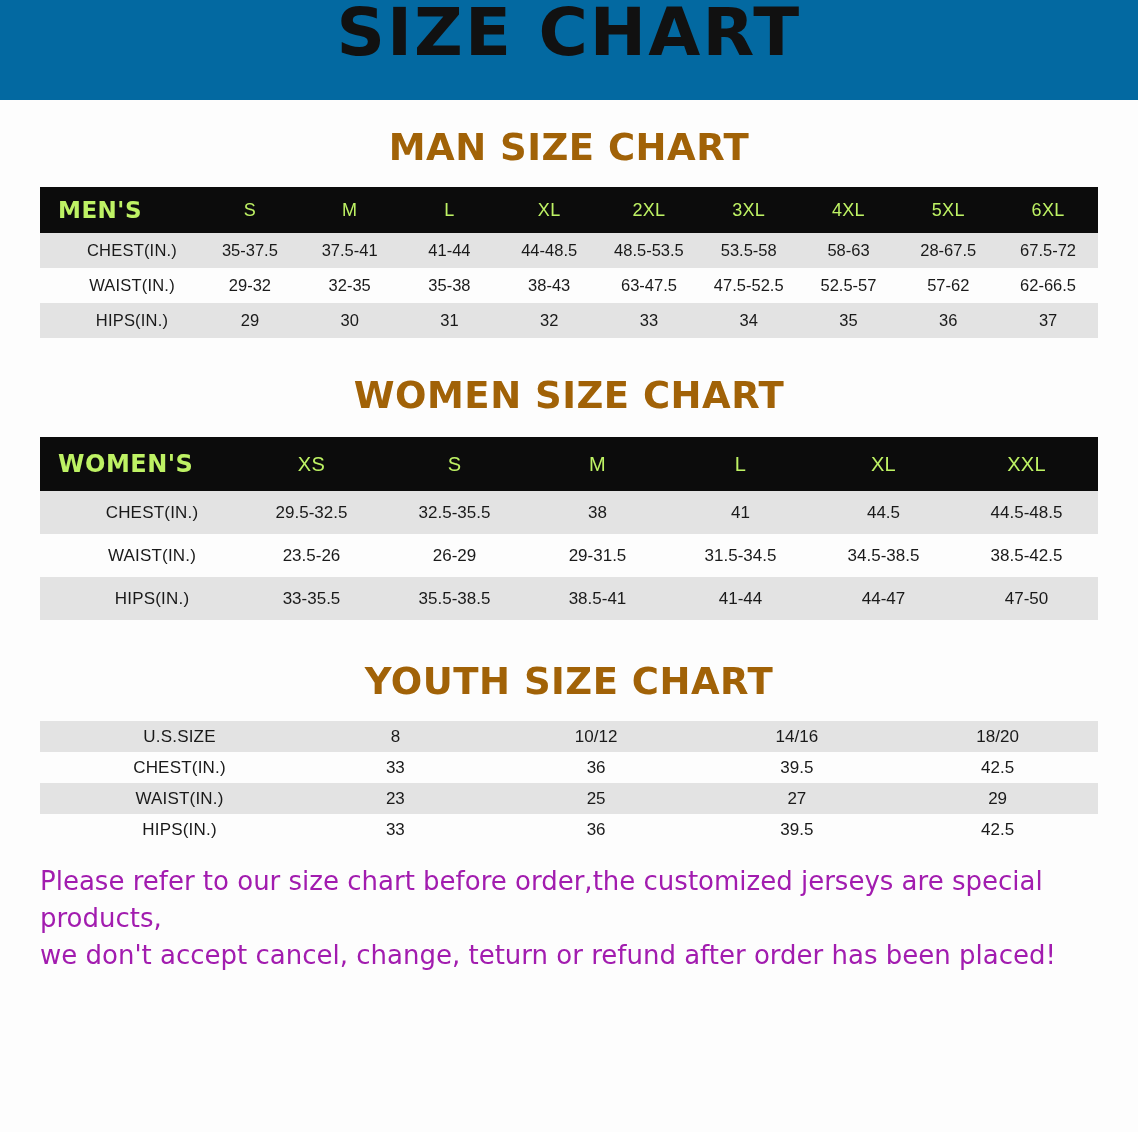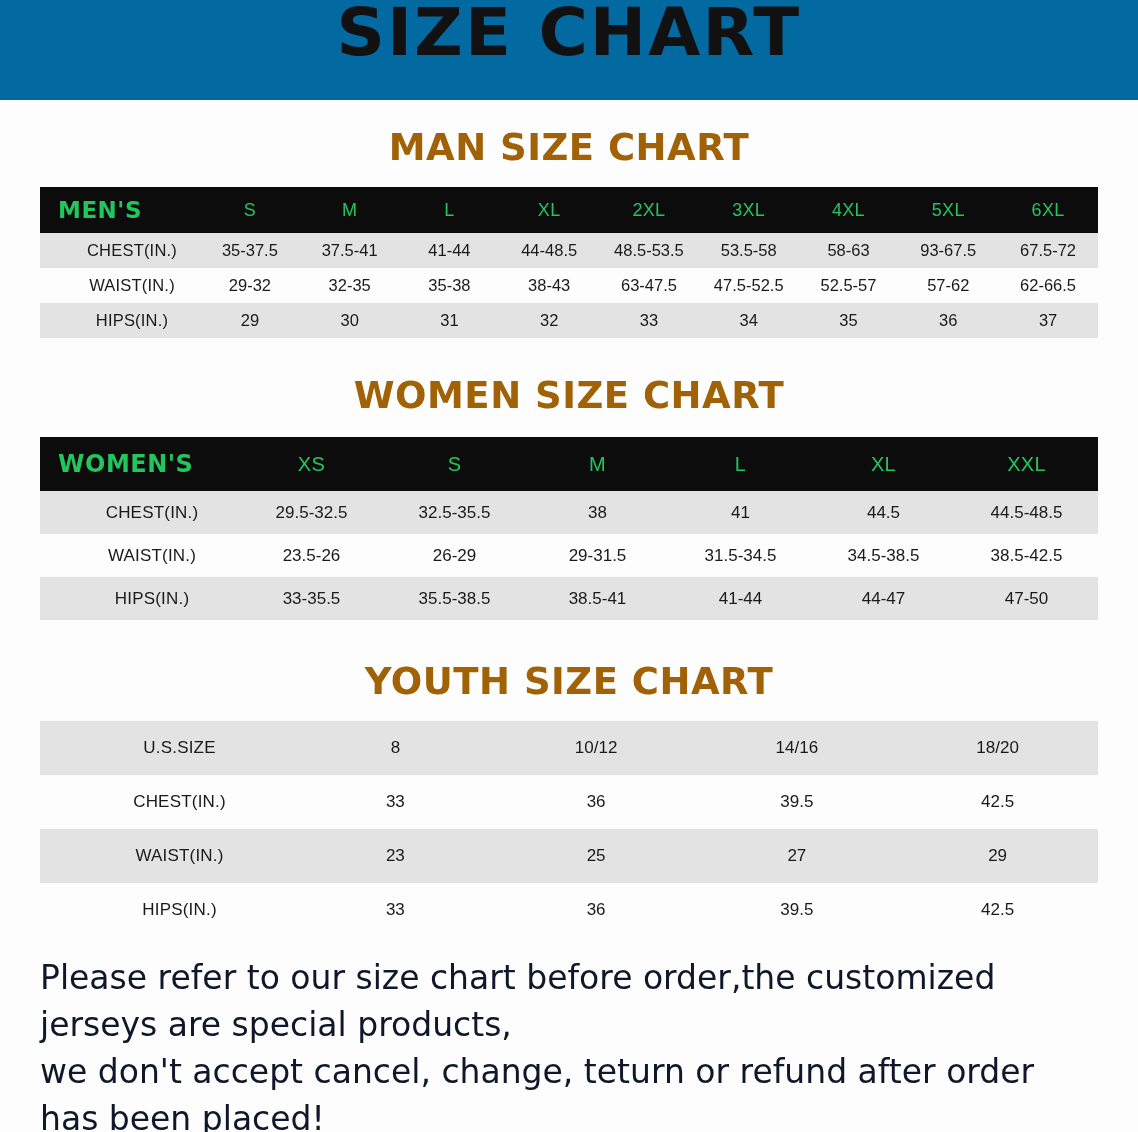--- a/index.html
+++ b/index.html
@@ -52,21 +52,21 @@
     padding: 0;
     text-align: center;
     font-weight: normal;
     color: #1a1a1a;
     font-family: "Liberation Sans", sans-serif;
   }
 
   
   tr.head-row { background: #0c0c0c; }
   tr.head-row td {
-    color: #22c55e;
+    color: #bef264;
     height: 46px;
     font-size: 18px;
     letter-spacing: .3px;
   }
   tr.head-row td.rowlabel {
     text-align: left;
     padding-left: 18px;
     font-family: "DejaVu Sans", sans-serif;
     font-weight: bold;
     font-size: 23px;
@@ -85,29 +85,29 @@
 
   
   #women-table tr.head-row td { height: 54px; font-size: 20px; margin-top: 16px; }
   #women-table tr.head-row td.rowlabel { font-size: 24px; }
   #women-table tr.data-row td { height: 43px; font-size: 17px; }
   #women-table col.lbl { width: 200px; }
 
   
   #youth-table tr.head-row td { height: 56px; font-size: 21px; }
   #youth-table tr.head-row td.rowlabel { font-size: 25px; }
-  #youth-table tr.data-row td { height: 54px; font-size: 17px; }
+  #youth-table tr.data-row td { height: 31px; font-size: 17px; }
   #youth-table col.lbl { width: 255px; }
 
   
   .note {
     margin: 18px 40px 0 40px;
-    color: #0f172a;
-    font-family: "DejaVu Sans", sans-serif;
-    font-size: 33px;
+    color: #a21caf;
+    font-family: "DejaVu Sans", sans-serif;
+    font-size: 26px;
     line-height: 1.42;
     text-align: left;
   }
 </style>
 </head>
 <body>
 
 <div class="banner">
   <div class="banner-title">SIZE CHART</div>
 </div>
@@ -142,21 +142,21 @@
       </tr>
       <tr class="data-row zebra">
         <td class="rowlabel">CHEST(IN.)</td>
         <td>35-37.5</td>
         <td>37.5-41</td>
         <td>41-44</td>
         <td>44-48.5</td>
         <td>48.5-53.5</td>
         <td>53.5-58</td>
         <td>58-63</td>
-        <td>93-67.5</td>
+        <td>28-67.5</td>
         <td>67.5-72</td>
       </tr>
       <tr class="data-row plain">
         <td class="rowlabel">WAIST(IN.)</td>
         <td>29-32</td>
         <td>32-35</td>
         <td>35-38</td>
         <td>38-43</td>
         <td>63-47.5</td>
         <td>47.5-52.5</td>

